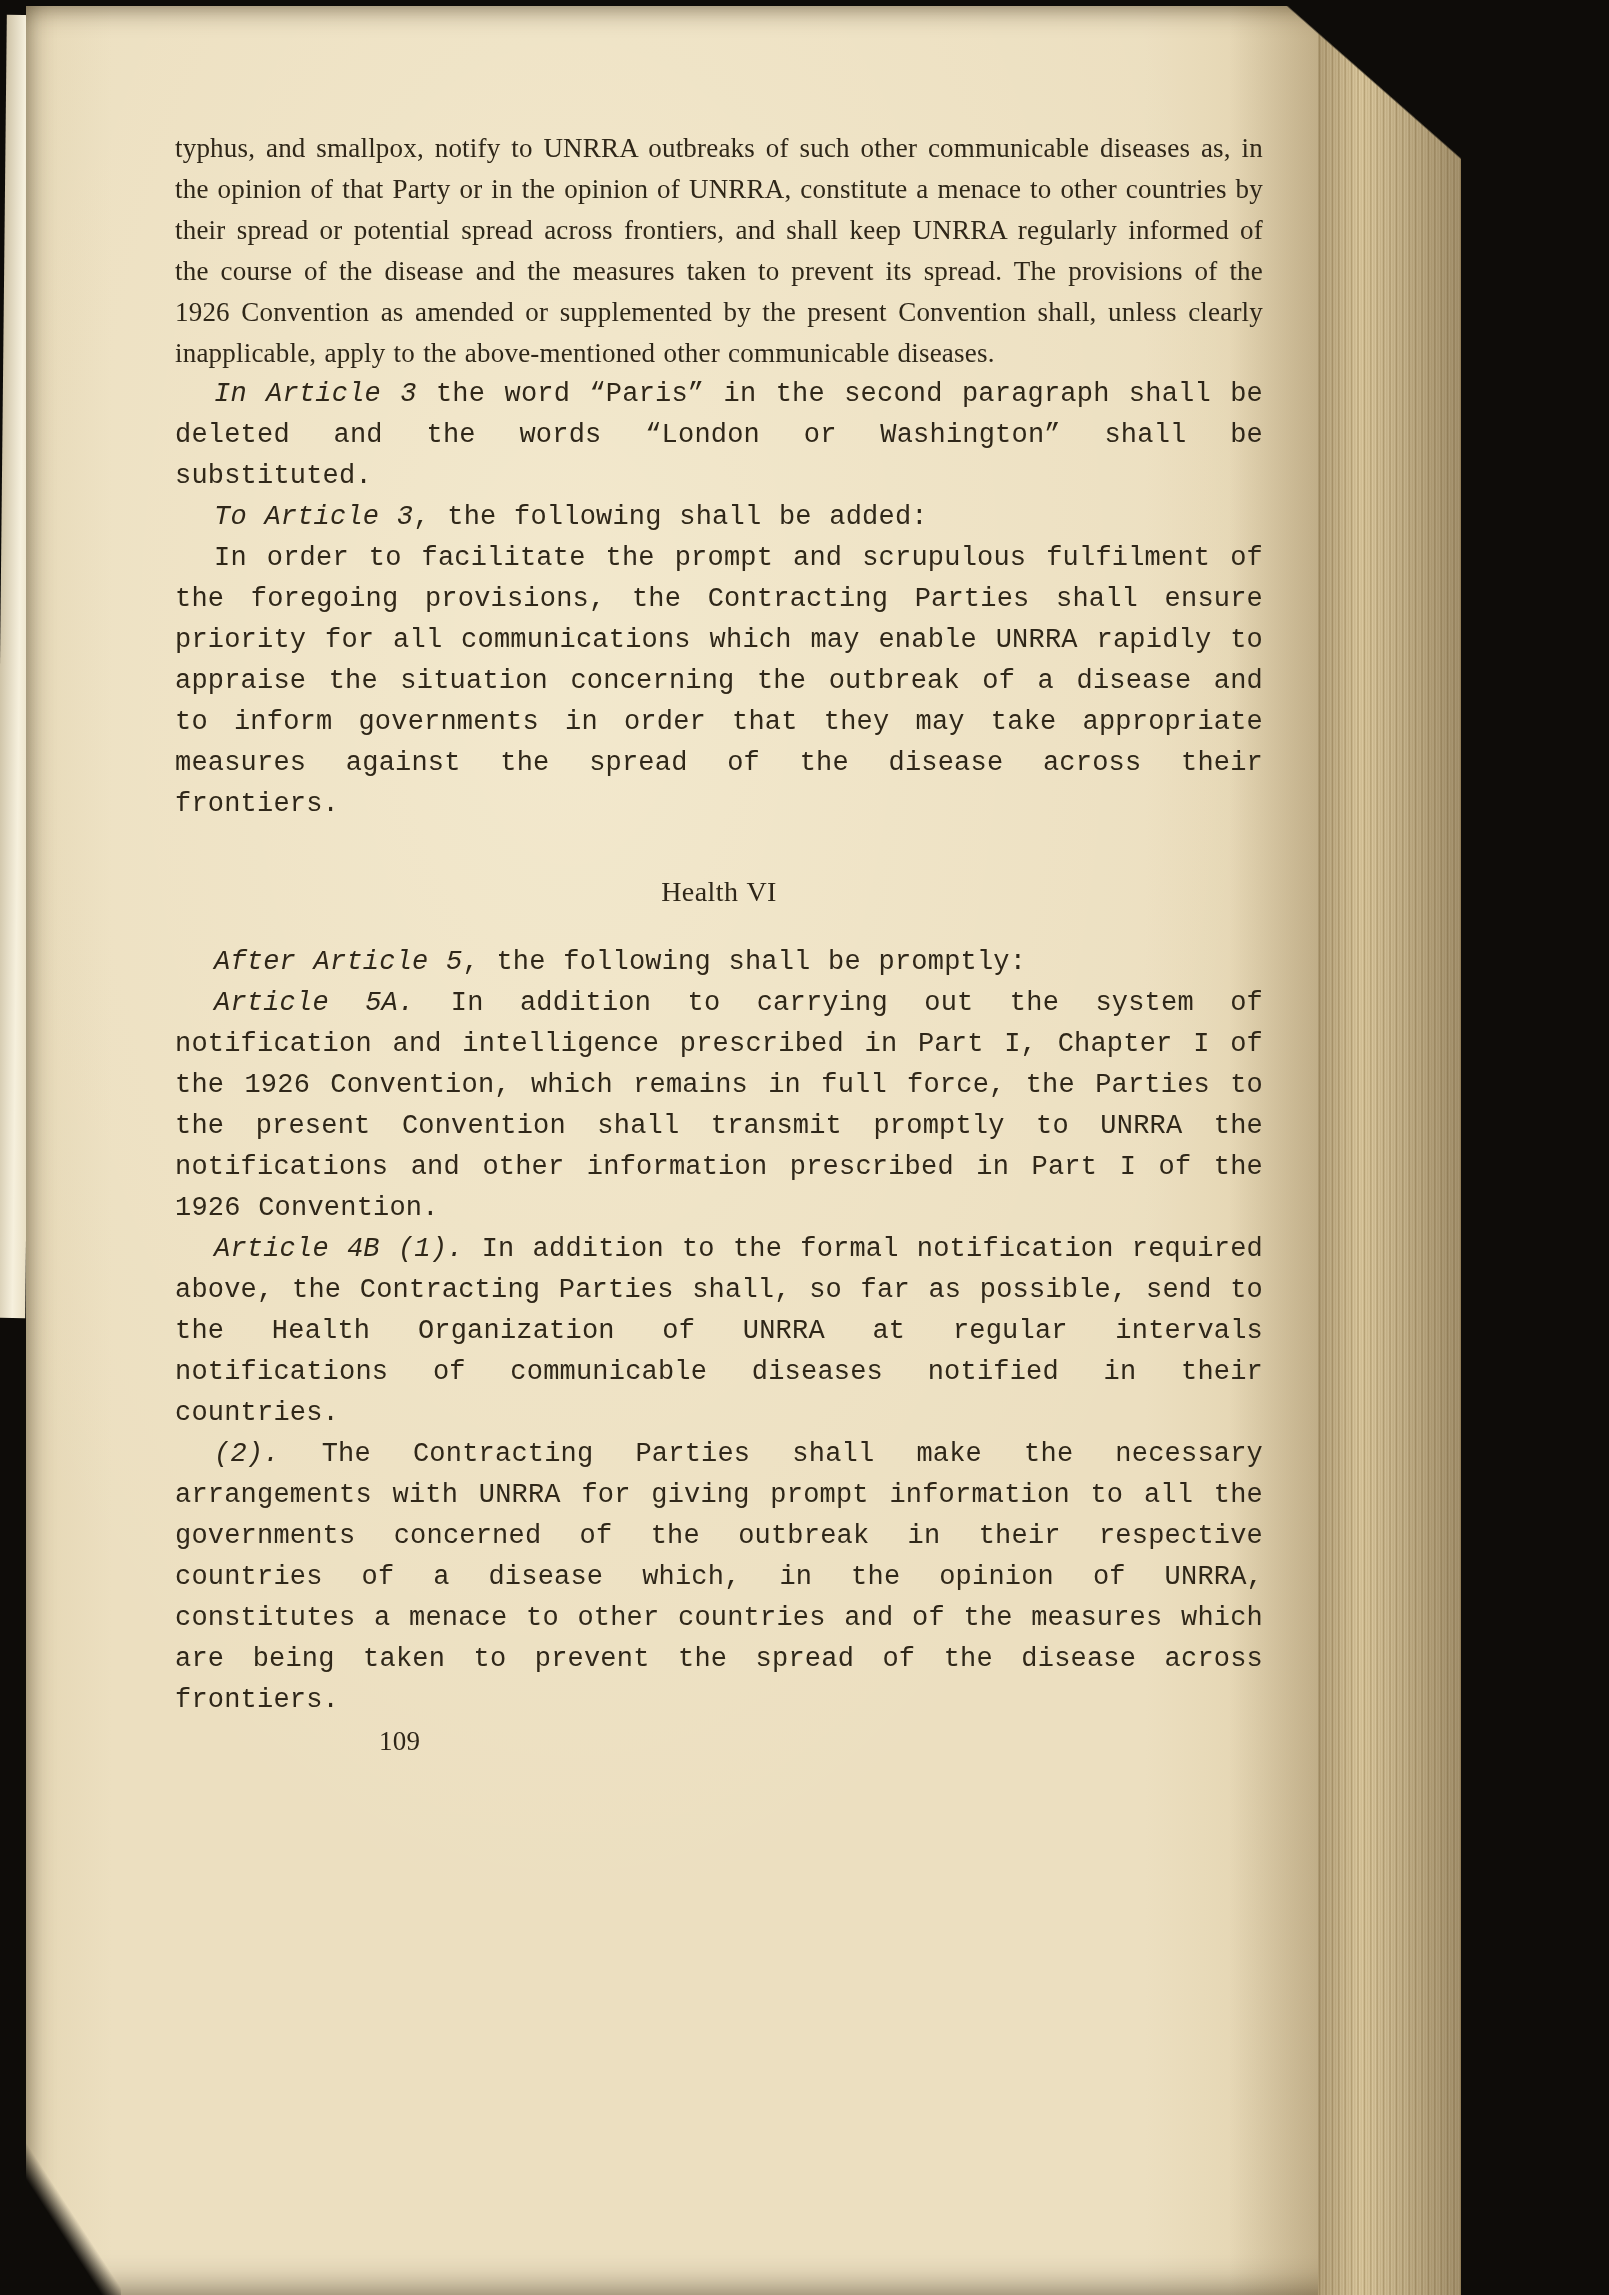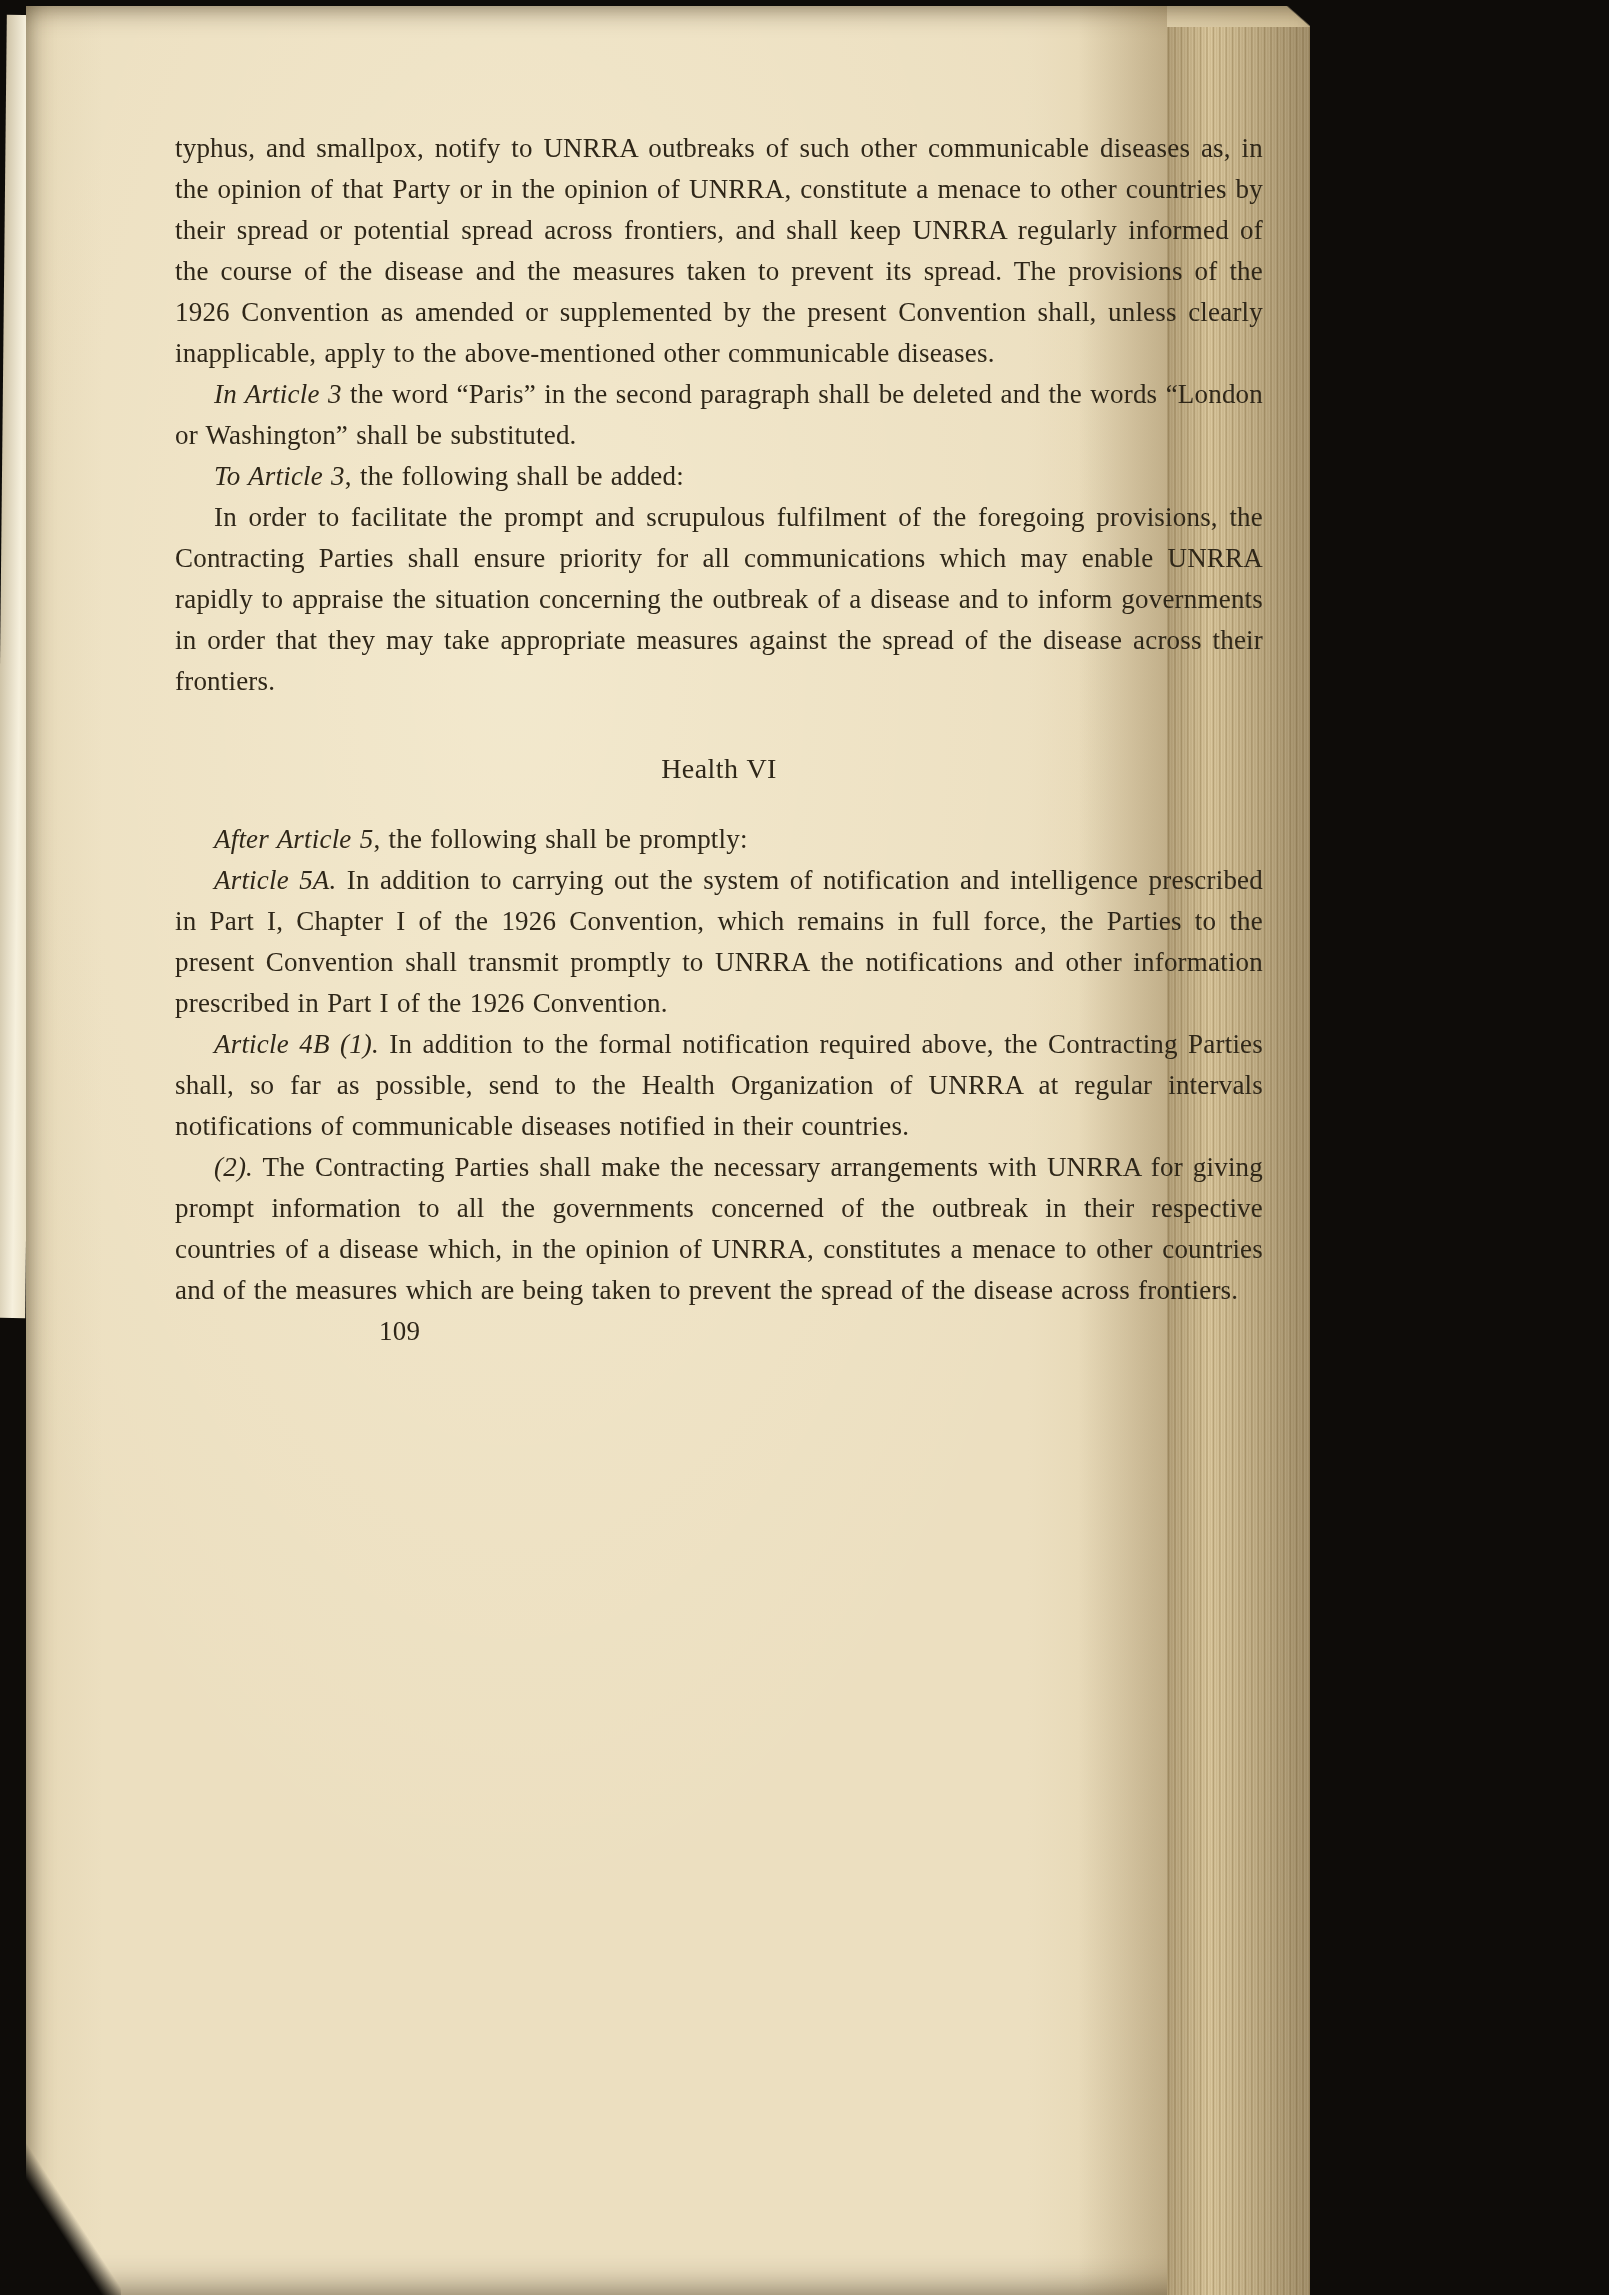--- a/index.html
+++ b/index.html
@@ -24,21 +24,21 @@
     height: 1303px;
     background: linear-gradient(to right, #cfc4a8, #f6f0dd 60%, #e9dfc4);
     transform: rotate(0.6deg);
     z-index: 0;
   }
   
   .page {
     position: absolute;
     left: 26px;
     top: 6.4px;
-    width: 1284px;
+    width: 1435px;
     height: 2289px;
     z-index: 1;
     background:
       radial-gradient(ellipse at 38% 28%, rgba(255,250,230,0.35), rgba(0,0,0,0) 55%),
       linear-gradient(to right, #e4d6b4 0%, var(--paper, #ecdfc0) 6%, var(--paper, #ecdfc0) 78%, #e0d0ab 90%, #d6c49c 100%),
       var(--paper, #ecdfc0);
     box-shadow:
       inset 0 17.7px 24px -14.5px rgba(60,45,20,0.55),
       inset 0 -24px 32px -17.7px rgba(50,38,18,0.5),
       inset 21px 0 27px -19.3px rgba(60,45,20,0.45);
@@ -104,20 +104,21 @@
     text-align: justify;
     letter-spacing: 0.2px;
     word-spacing: 1.2px;
     z-index: 2;
   }
   .text-block p.para {
     margin: 0;
   }
   .text-block p.para.indent {
     text-indent: 39px;
+    font-family: Liberation Mono, monospace;
   }
   .text-block p.para.spaced {
     margin-top: 0;
   }
   .text-block h2.heading {
     font-size: 28px;
     font-weight: normal;
     text-align: center;
     margin: 46px 0 30px 0;
     letter-spacing: 0.4px;

